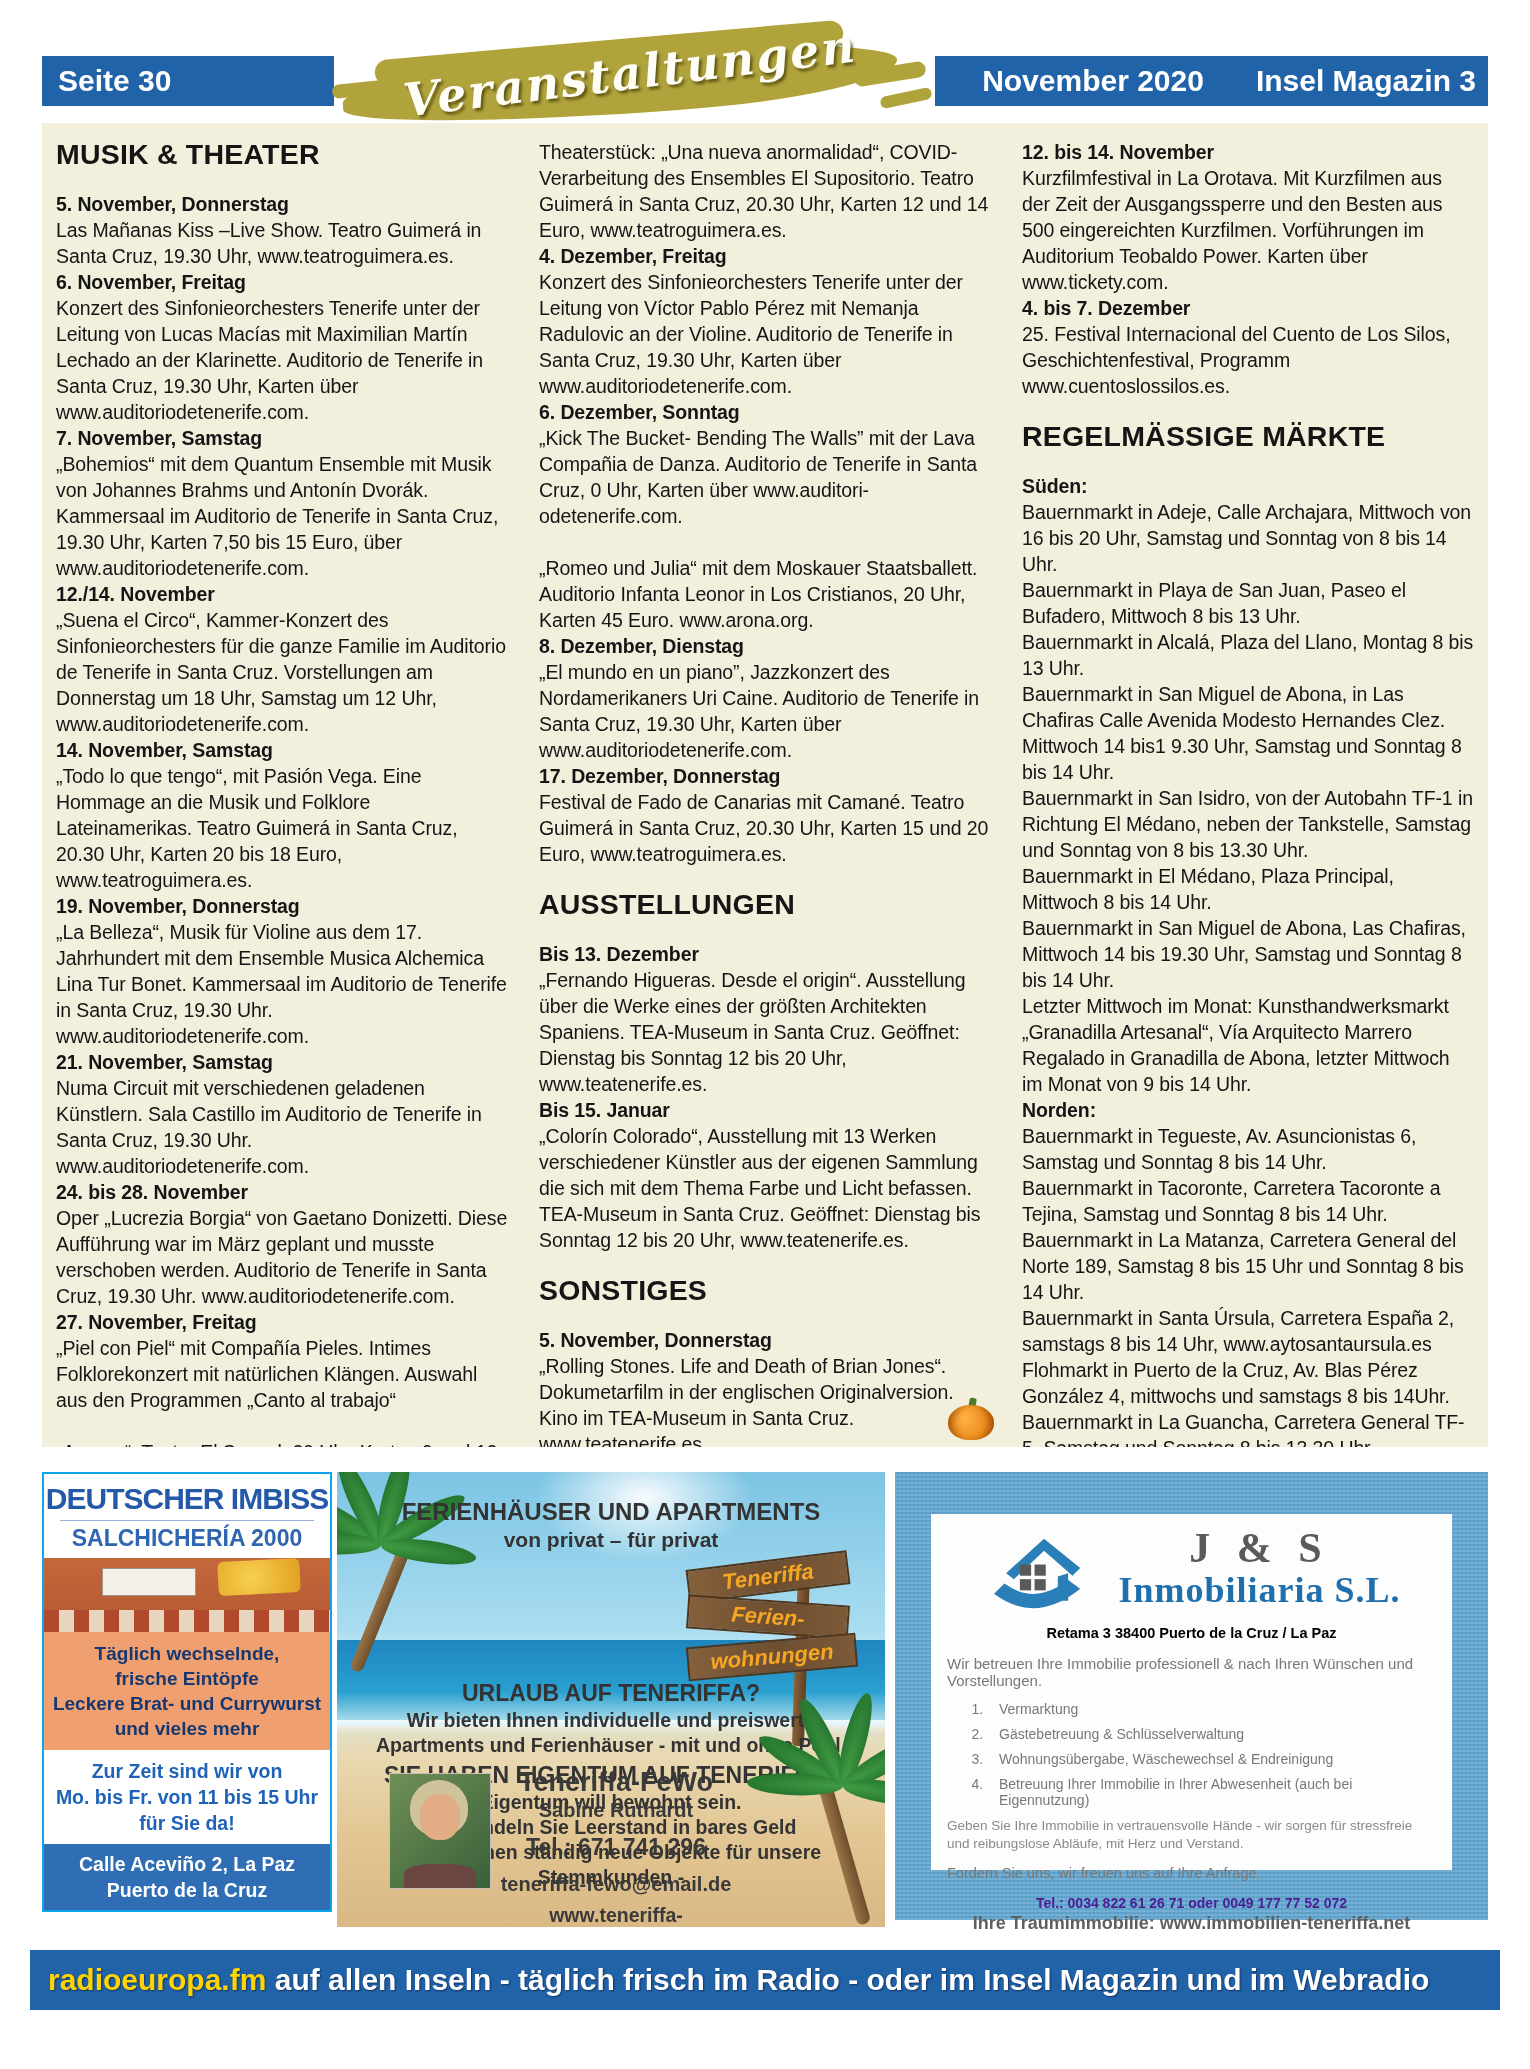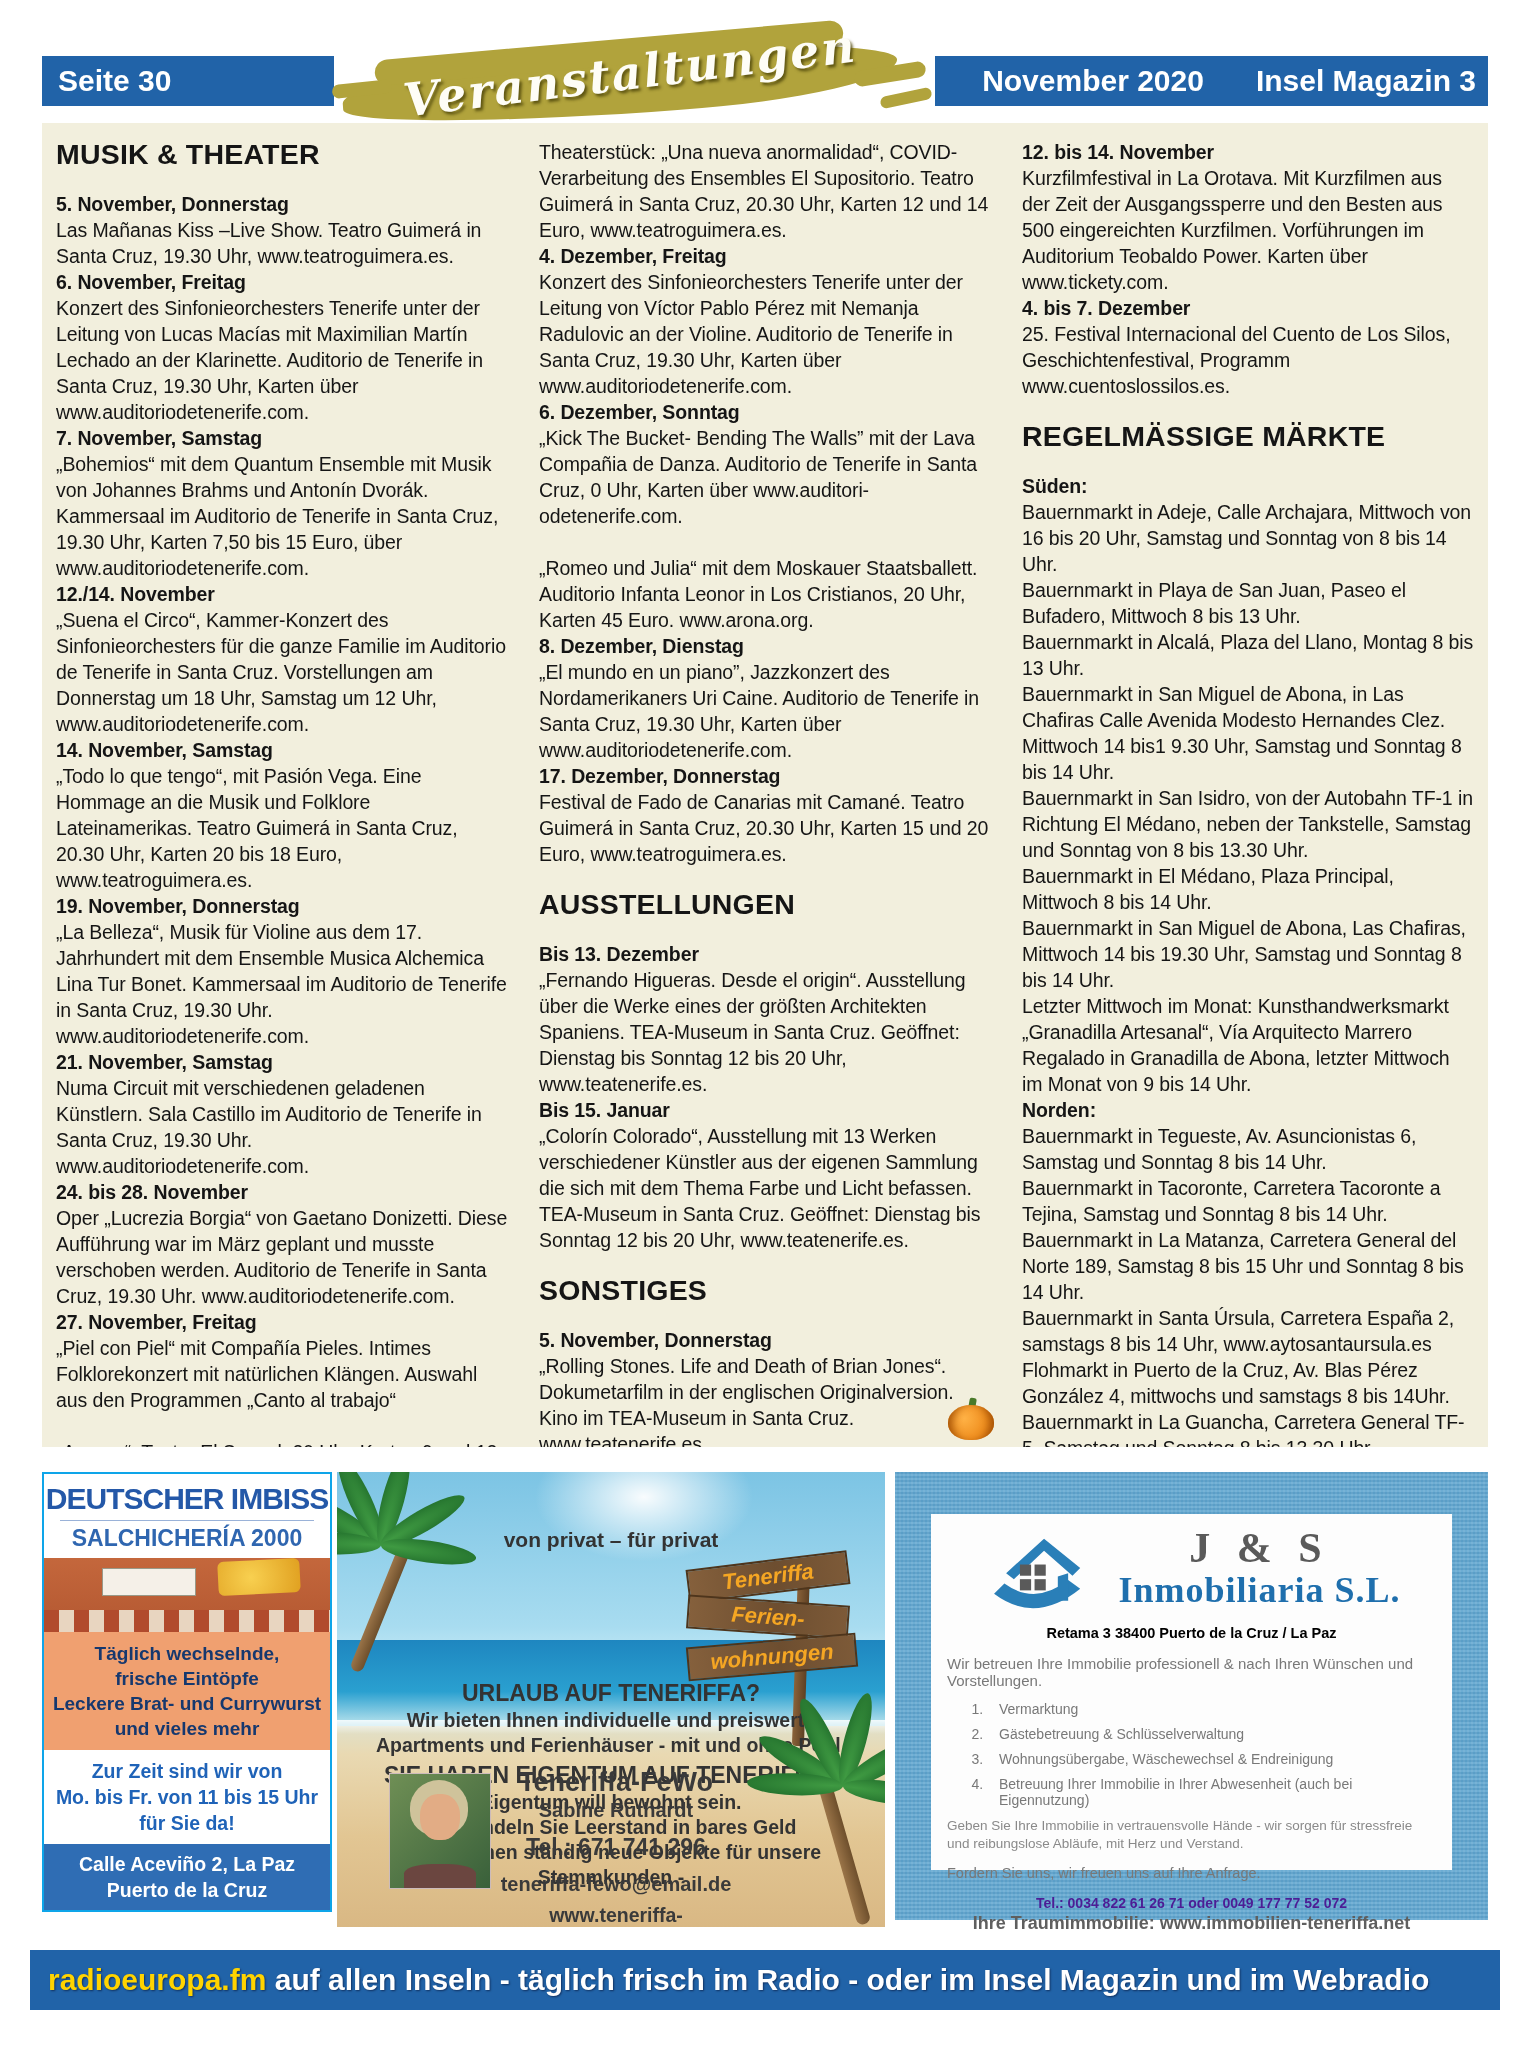--- a/index.html
+++ b/index.html
@@ -261,20 +261,21 @@
     <div class="palm palm-l">
       <div class="trunk"></div>
       <div class="frond f1"></div>
         <div class="frond f2"></div>
       <div class="frond f3"></div>
         <div class="frond f4"></div>
       <div class="frond f5"></div>
         <div class="frond f6"></div>
     </div>
 
+    <div class="txt t-head">FERIENHÄUSER UND APARTMENTS</div>
     <div class="txt t-sub">von privat – für privat</div>
 
     <div class="signpost">
       <div class="pole"></div>
       <div>
           <div class="plank p0">Teneriffa</div>
           <div class="plank p1">Ferien-</div>
           <div class="plank p2">wohnungen</div>
         </div>
     </div>

